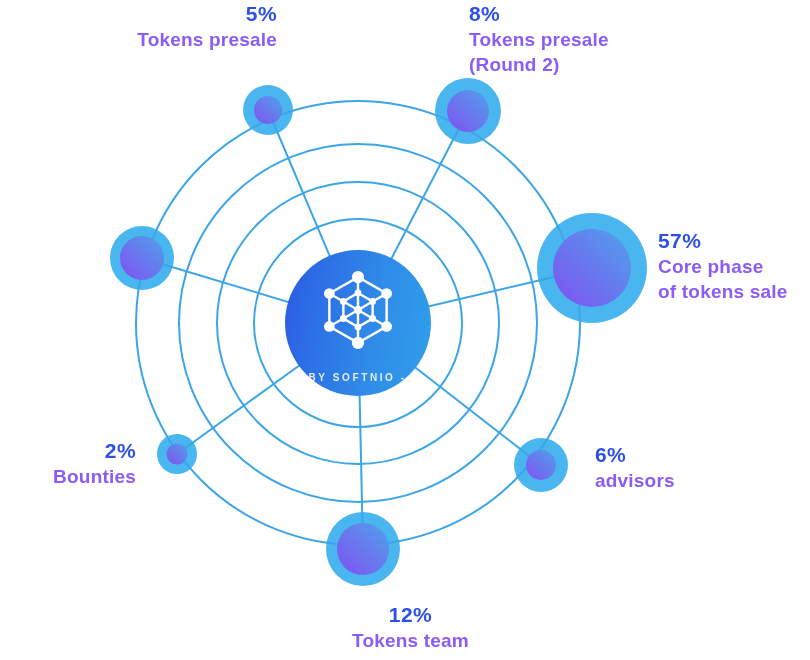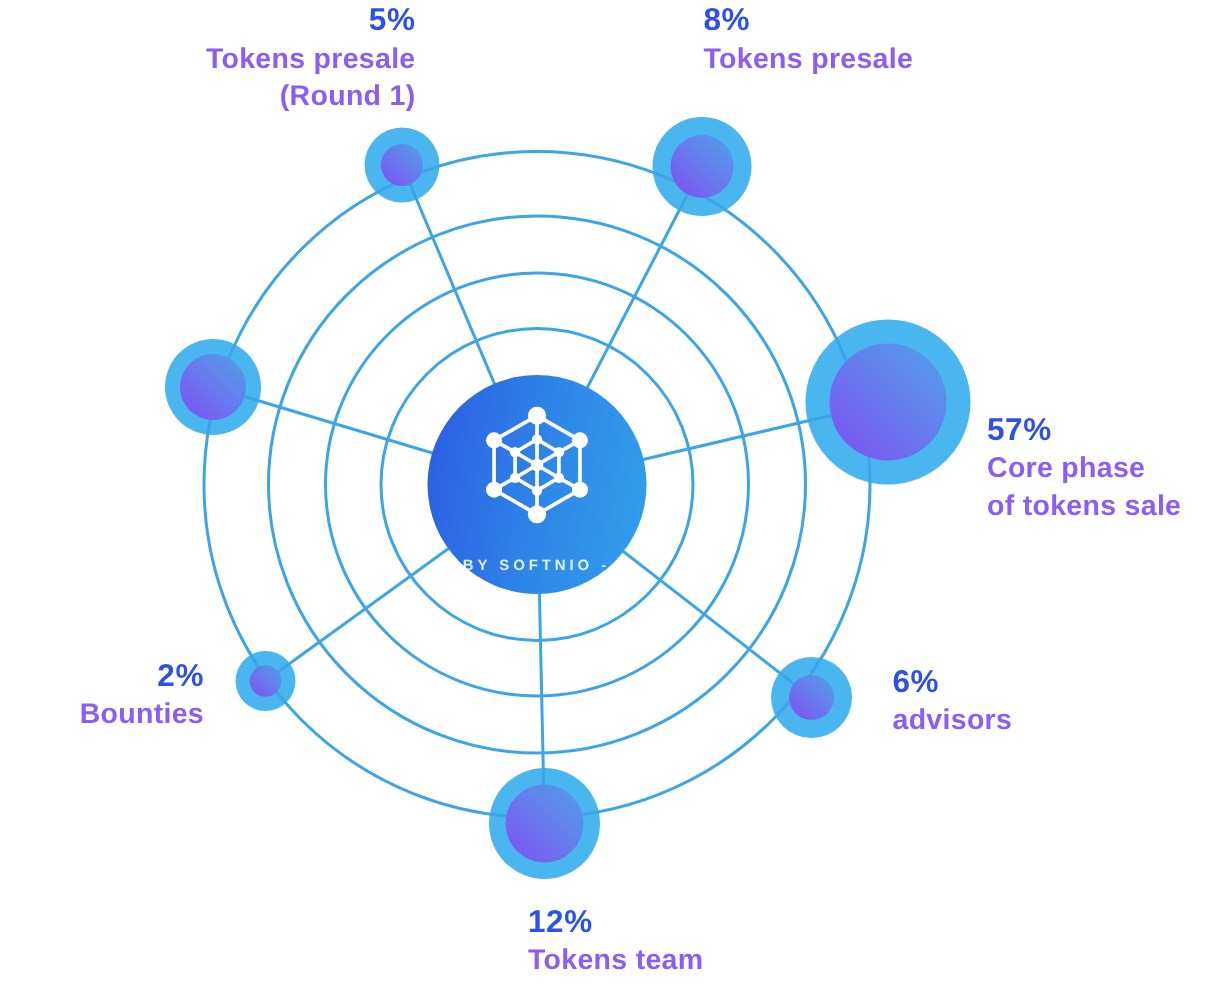--- a/index.html
+++ b/index.html
@@ -114,43 +114,43 @@
         <circle cx="-12" cy="7" r="2.8"></circle>
         <circle cx="0" cy="0" r="3.4"></circle>
       </g>
     </svg>
     <span class="tagline">- BY SOFTNIO -</span>
   </div>
 
   <div class="node-label ta-r" style="right:533px;top:0px;">
     <span class="line pct">5%</span>
     <span class="line lbl">Tokens presale</span>
-    <span class="line lbl">(Round 1)</span>
   </div>
 
   <div class="node-label ta-l" style="left:469px;top:0px;">
     <span class="line pct">8%</span>
     <span class="line lbl">Tokens presale</span>
+    <span class="line lbl">(Round 2)</span>
   </div>
 
 
-  <div class="node-label ta-l" style="left:658px;top:227px;margin-top:46px;">
+  <div class="node-label ta-l" style="left:658px;top:227px;">
     <span class="line pct">57%</span>
     <span class="line lbl">Core phase</span>
     <span class="line lbl">of tokens sale</span>
   </div>
 
   <div class="node-label ta-r" style="right:674px;top:437px;">
     <span class="line pct">2%</span>
     <span class="line lbl">Bounties</span>
   </div>
 
   <div class="node-label ta-l" style="left:595px;top:441px;">
     <span class="line pct">6%</span>
     <span class="line lbl">advisors</span>
   </div>
 
-  <div class="node-label ta-l" style="left:352px;top:601px;">
+  <div class="node-label ta-l" style="left:352px;top:601px;text-align:center;">
     <span class="line pct">12%</span>
     <span class="line lbl">Tokens team</span>
   </div>
 
 </div>
 
 </body></html>

